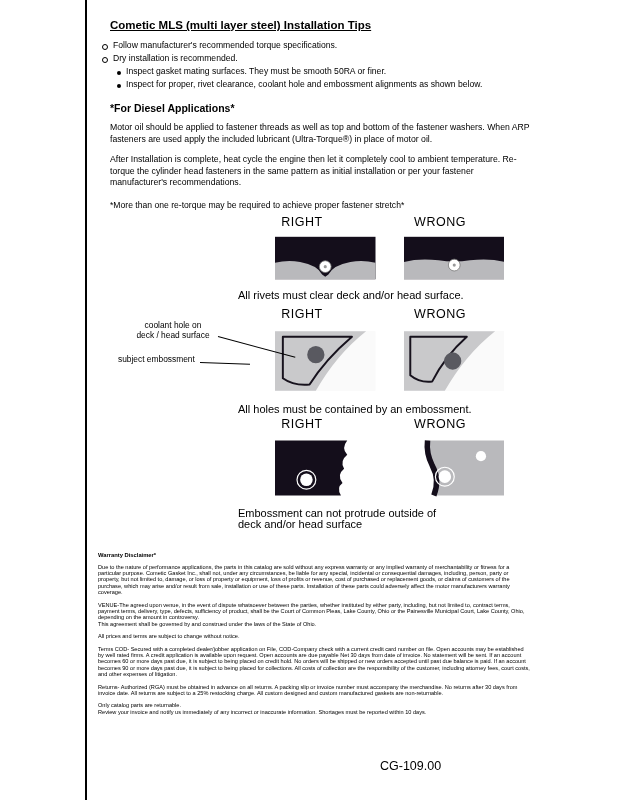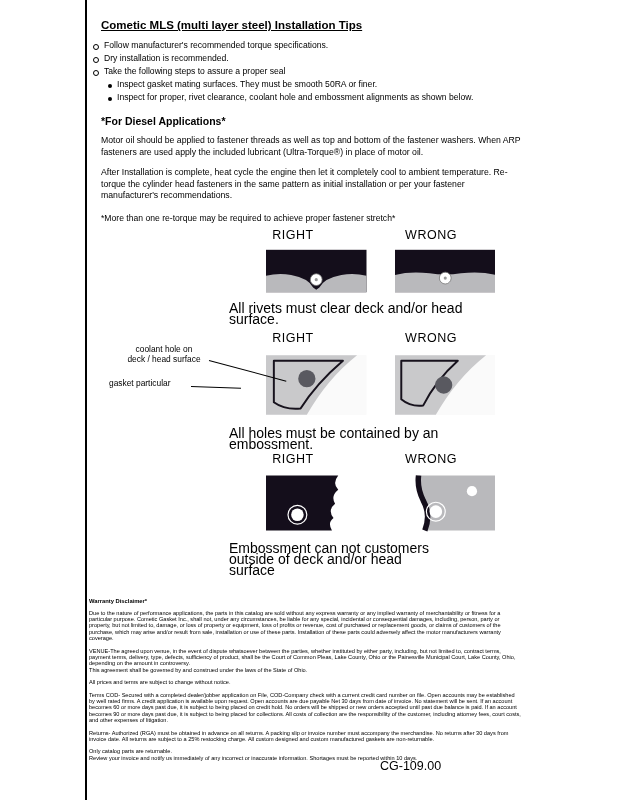--- a/index.html
+++ b/index.html
@@ -3,21 +3,21 @@
 <meta charset="utf-8">
 <style>
   html,body{margin:0;padding:0;}
   body{
     width:618px;height:800px;position:relative;overflow:hidden;
     background:#ffffff;color:#000;
     font-family:"Liberation Sans", sans-serif;
     -webkit-font-smoothing:antialiased;
   }
   .left-rule{position:absolute;left:85px;top:0;width:2px;height:100%;background:#000;}
-  .content{position:absolute;left:89px;top:19px;width:436px;}
+  .content{position:absolute;left:98px;top:19px;width:436px;}
 
   .title{font-size:11.5px;font-weight:bold;text-decoration:underline;margin:0 0 8px 12px;}
 
   .bline{display:flex;align-items:center;font-size:8.6px;line-height:12px;margin:0 0 1px 4px;}
   .glyph{display:inline-block;width:4px;height:4px;border:1px solid #000;border-radius:50%;margin:3px 5px 0 0;flex:none;}
   .sub{margin-left:19px;}
   .sub .glyph{background:#000;border:none;width:4px;height:4px;}
 
   .h2{font-size:10.5px;font-weight:bold;margin:12px 0 8px 12px;}
   .para{font-size:8.7px;line-height:11.5px;margin:0 0 0 12px;width:421px;}
@@ -25,21 +25,21 @@
   .note{font-size:8.6px;margin:11px 0 0 12px;}
 
   .diagrams{margin:6px 0 0 140px;width:266px;}
   .drow{margin-top:0;}
   .drow.r2{margin-top:7px;}
   .drow.r3{margin-top:3px;}
   .dheaders{display:flex;gap:10px;margin-bottom:2px;}
   .dheaders span{width:128px;text-align:center;font-size:12.5px;line-height:13px;letter-spacing:0.5px;}
   .dimages{display:flex;gap:28px;position:relative;padding-left:37px;}
   .dimages svg{display:block;}
-  .dcaption{font-size:14px;line-height:11px;margin-top:5px;}
+  .dcaption{font-size:11px;line-height:11px;margin-top:5px;}
   .r3 .dcaption{width:218px;}
 
   .ptrlabel{position:absolute;font-size:8.4px;line-height:10px;}
   .ptr1{left:-112px;top:-3px;width:94px;text-align:center;}
   .ptr2{left:-120px;top:31px;white-space:nowrap;}
   .pline{position:absolute;border-top:1px solid #000;transform-origin:left center;height:0;}
   .pline1{left:-20px;top:13px;width:80px;transform:rotate(15deg);}
   .pline2{left:-38px;top:39px;width:50px;transform:rotate(2deg);}
 
   .disclaimer{margin-top:22px;width:433px;}
@@ -58,24 +58,20 @@
   <div class="title">Cometic MLS (multi layer steel) Installation Tips</div>
 
   <div>
     <div class="bline">
       <span class="glyph"></span>
       <span>Follow manufacturer's recommended torque specifications.</span>
     </div>
     <div class="bline">
       <span class="glyph"></span>
       <span>Dry installation is recommended.</span>
-    </div>
-    <div class="bline">
-      <span class="glyph"></span>
-      <span>Take the following steps to assure a proper seal</span>
     </div>
     <div class="bline sub">
       <span class="glyph"></span>
       <span>Inspect gasket mating surfaces.  They must be smooth 50RA or finer.</span>
     </div>
     <div class="bline sub">
       <span class="glyph"></span>
       <span>Inspect for proper, rivet clearance, coolant hole and embossment alignments as shown below.</span>
     </div>
   </div>
@@ -112,21 +108,21 @@
     <div class="drow r2">
       <div class="dheaders">
         <span>RIGHT</span>
         <span>WRONG</span>
       </div>
       <div class="dimages">
         <div class="ptrlabel ptr1">
           <div>coolant hole on</div>
           <div>deck / head surface</div>
         </div>
-        <div class="ptrlabel ptr2">gasket particular</div>
+        <div class="ptrlabel ptr2">subject embossment</div>
         <div class="pline pline1"></div>
         <div class="pline pline2"></div>
         <svg width="128" height="76" viewBox="0 0 128 76">
           <rect width="128" height="76" fill="#fafafa"></rect>
           <path d="M0,0 H116 Q78,30 52,76 H0 Z" fill="#c9c9cb"></path>
           <path d="M10,7 H98 Q64,36 44,68 Q24,70 10,60 Z" fill="none" stroke="#17121d" stroke-width="2.5" stroke-linejoin="round"></path>
           <circle cx="52" cy="30" r="11" fill="#595960"></circle>
         </svg>
         <svg width="128" height="76" viewBox="0 0 128 76">
           <rect width="128" height="76" fill="#fafafa"></rect>
@@ -152,21 +148,21 @@
         </svg>
         <svg width="128" height="70" viewBox="0 0 128 70">
           <rect width="128" height="70" fill="#ffffff"></rect>
           <path d="M30,0 H128 V70 H38 Q46,50 36,32 Q28,16 30,0 Z" fill="#b9b9bc"></path>
           <path d="M30,0 Q28,16 36,32 Q46,50 38,70" fill="none" stroke="#140e1b" stroke-width="7"></path>
           <circle cx="52" cy="46" r="12" fill="none" stroke="#ffffff" stroke-width="1.5"></circle>
           <circle cx="52" cy="46" r="8" fill="#ffffff"></circle>
           <circle cx="98" cy="20" r="6.5" fill="#ffffff"></circle>
         </svg>
       </div>
-      <div class="dcaption">Embossment can not customers outside of deck and/or head surface</div>
+      <div class="dcaption">Embossment can not protrude outside of deck and/or head surface</div>
     </div>
 
   </div>
 
   <div class="disclaimer">
     <h3>Warranty Disclaimer*</h3>
     <p>Due to the nature of performance applications, the parts in this catalog are sold without any express warranty or any implied warranty of merchantability or fitness for a particular purpose.  Cometic Gasket Inc., shall not, under any circumstances, be liable for any special, incidental or consequential damages, including, person, party or property, but not limited to, damage, or loss of property or equipment, loss of profits or revenue, cost of purchased or replacement goods, or claims of customers of the purchase, which may arise and/or result from sale, installation or use of these parts.  Installation of these parts could adversely affect the motor manufacturers warranty coverage.</p>
     <p>VENUE-The agreed upon venue, in the event of dispute whatsoever between the parties, whether instituted by either party, including, but not limited to, contract terms, payment terms, delivery, type, defects, sufficiency of product, shall be the Court of Common Pleas, Lake County, Ohio or the Painesville Municipal Court, Lake County, Ohio, depending on the amount in controversy.
 This agreement shall be governed by and construed under the laws of the State of Ohio.</p>
     <p>All prices and terms are subject to change without notice.</p>

